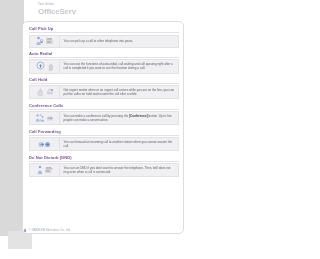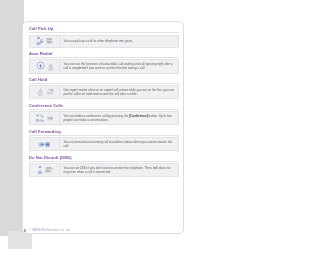--- a/index.html
+++ b/index.html
@@ -107,20 +107,24 @@
 </style>
 </head>
 <body>
 
 <div class="page">
 
   <div class="gutter"></div>
   <div class="gutter-b"></div>
   <div class="gutter-shade"></div>
 
+  <div class="brand">
+    <div class="brand-sub">Your Online</div>
+    <div class="brand-main">OfficeServ</div>
+  </div>
 
   <div class="card">
     <div class="inner">
 
       <div class="sec">
         <p class="sec-title">Call Pick Up</p>
         <div class="rule"></div>
         <div class="row">
           <div class="icon-cell">
             <svg class="gl" width="9" height="10" viewBox="0 0 18 20">

